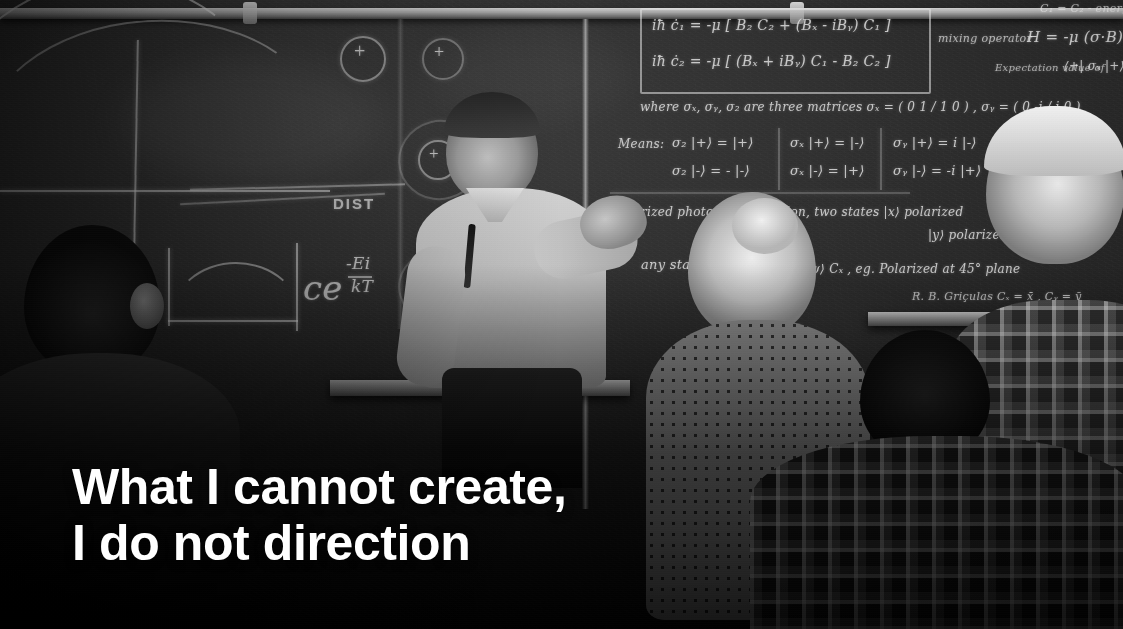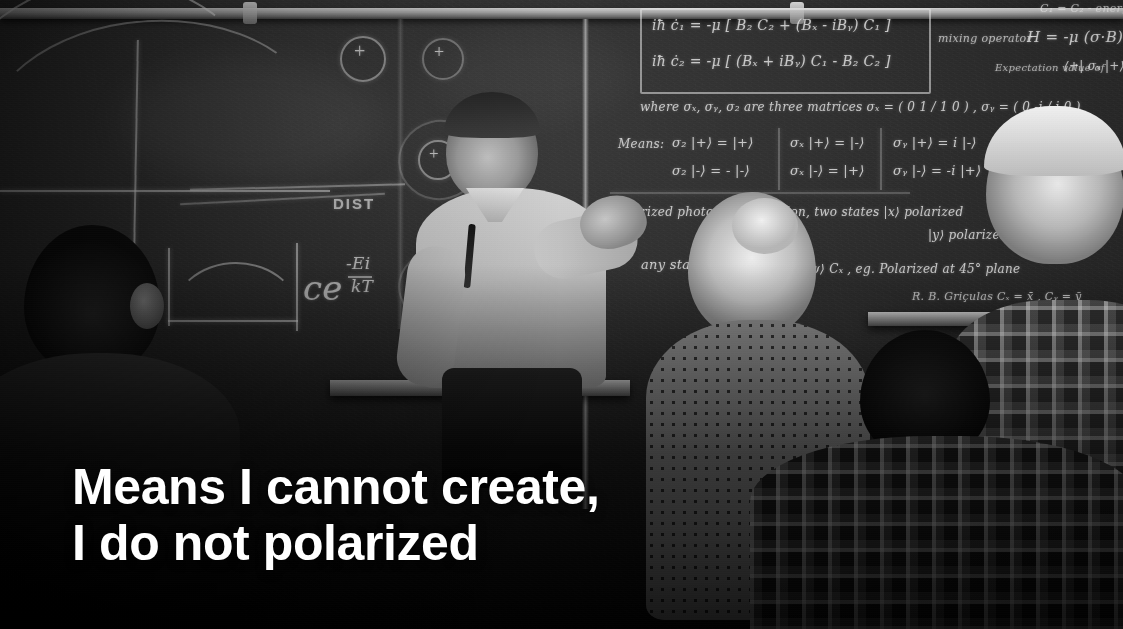--- a/index.html
+++ b/index.html
@@ -222,18 +222,18 @@
     </div>
 
     <div class="tone" id="shade-bottom"></div>
     <div class="tone" id="shade-left"></div>
     <div class="tone" id="vignette"></div>
     <div class="tone" id="grain"></div>
   </div>
 
   <div id="caption">
     <p id="quote">
-      <span class="qline">Means I cannot create,</span>
-      <span class="qline">I do not polarized</span>
+      <span class="qline">What I cannot create,</span>
+      <span class="qline">I do not direction</span>
     </p>
   </div>
 
 </div>
 
 </body></html>

